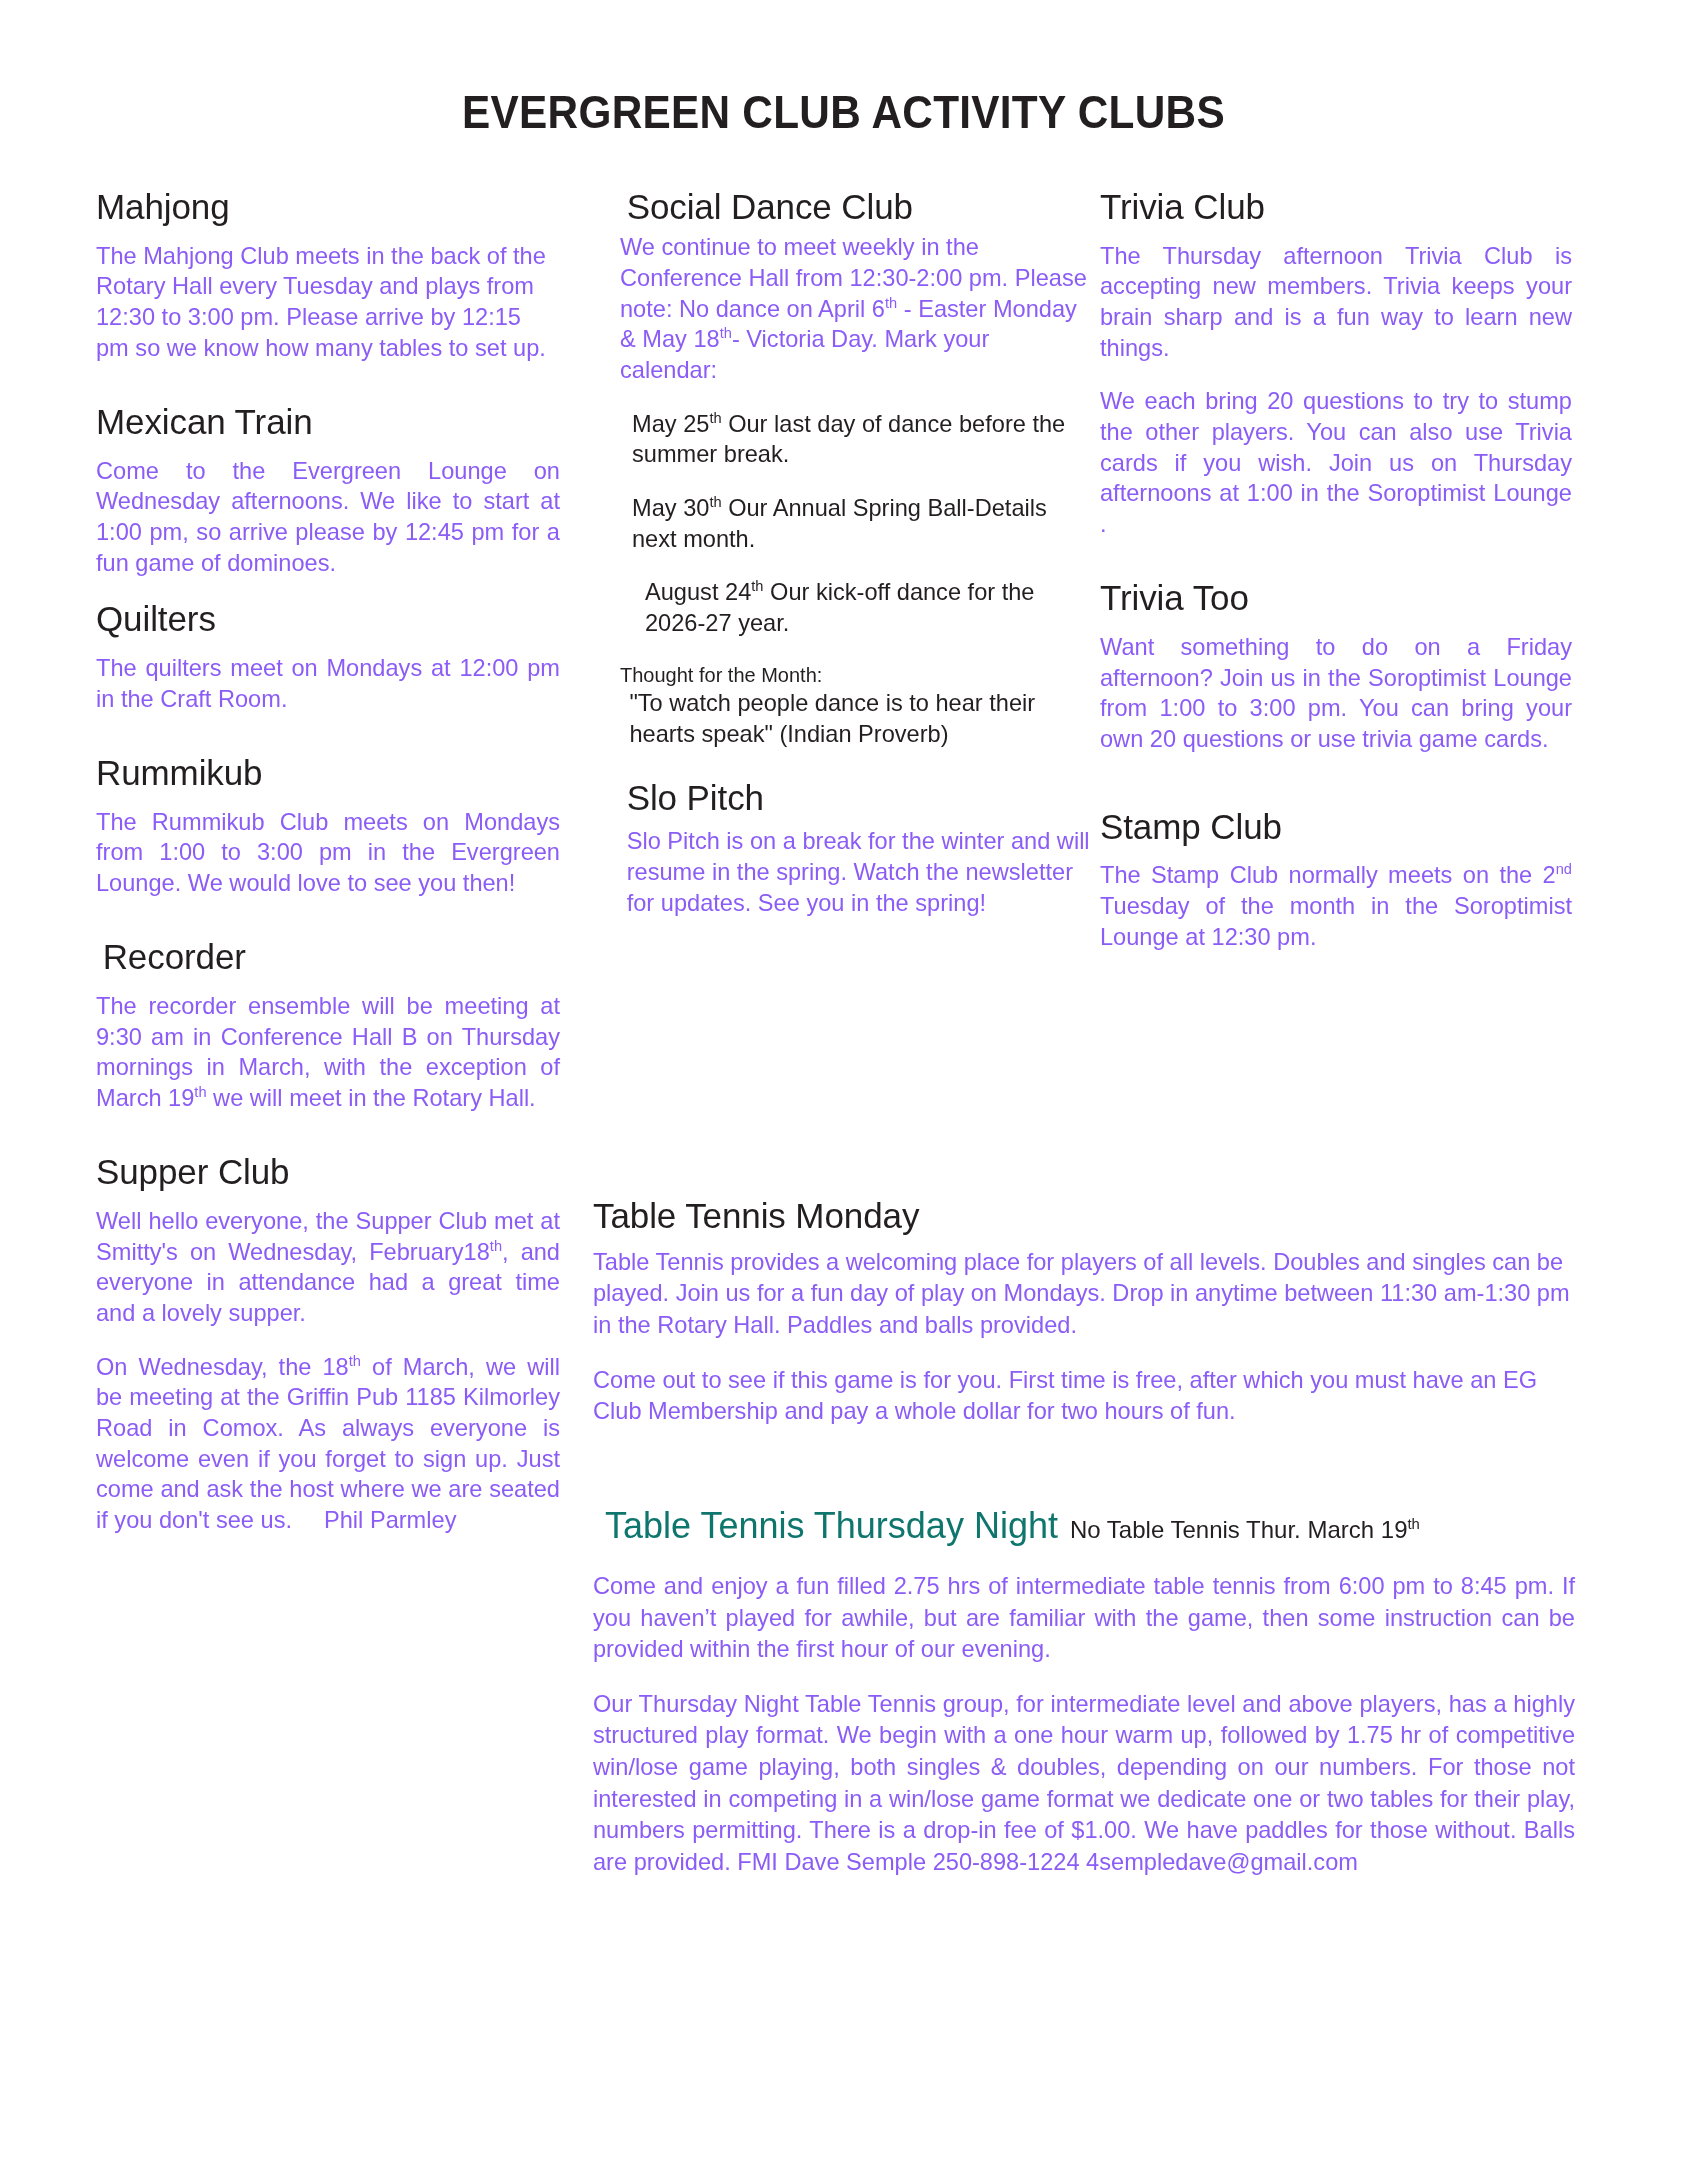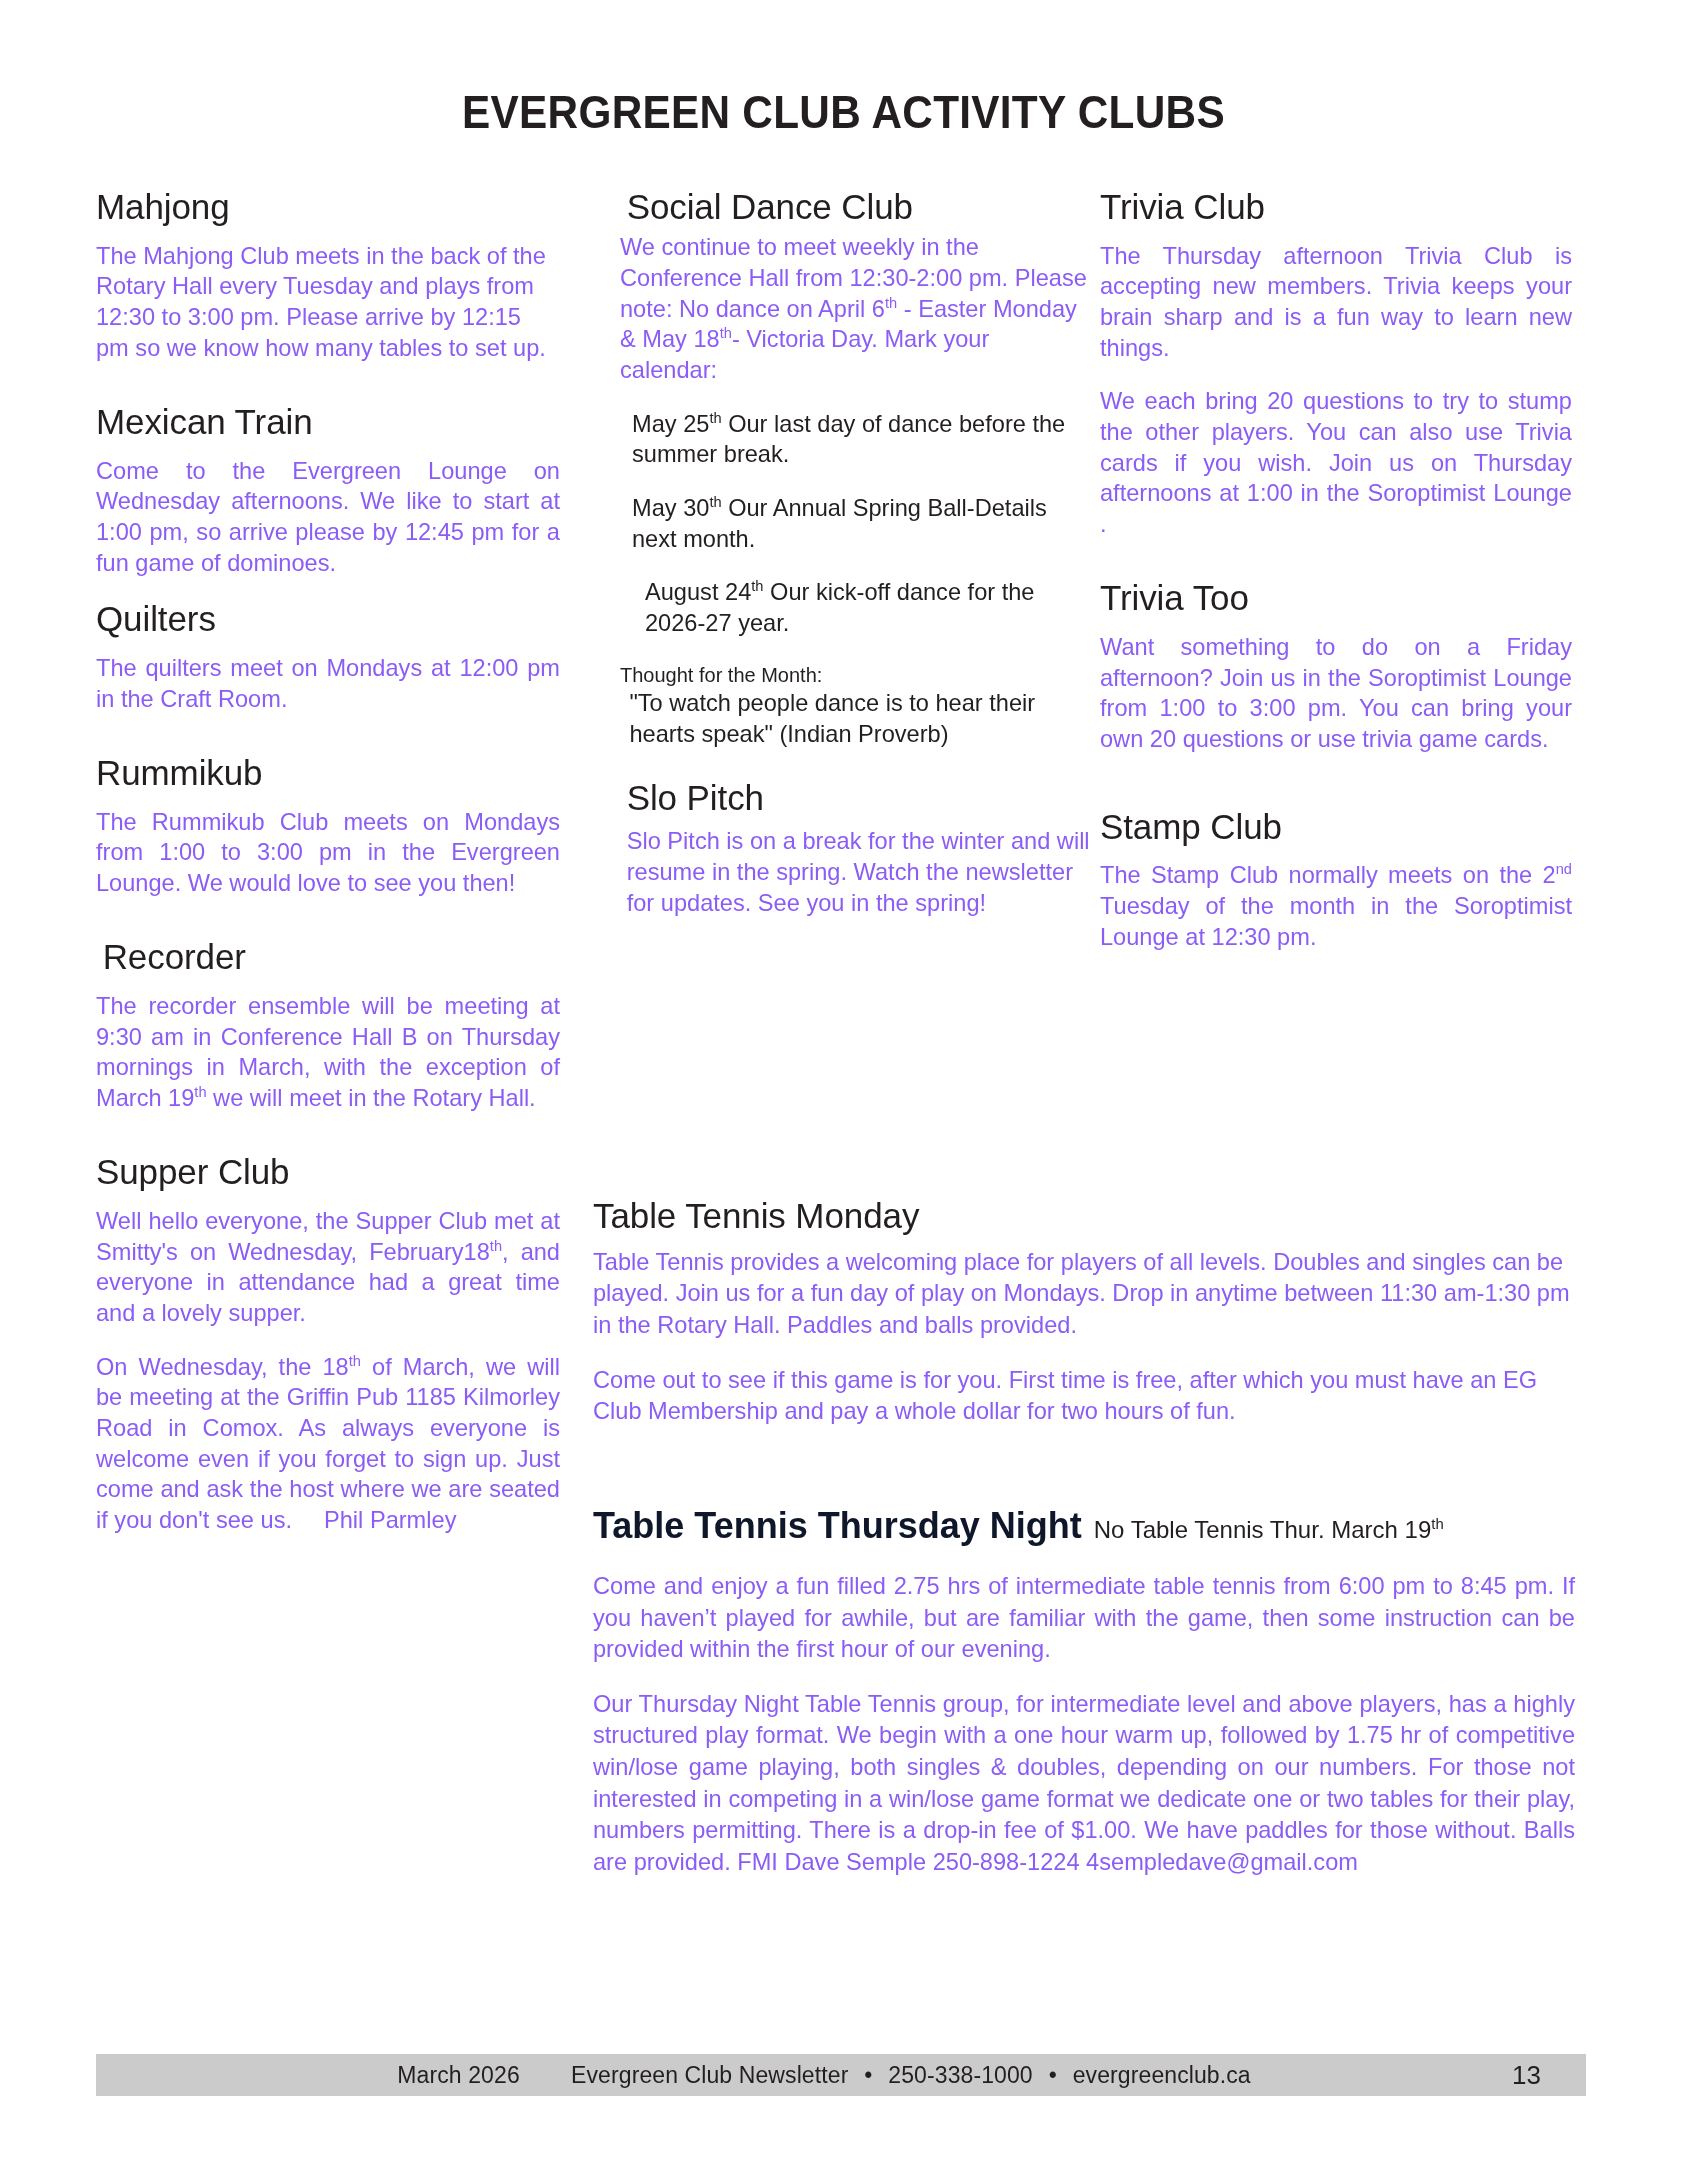--- a/index.html
+++ b/index.html
@@ -103,23 +103,24 @@
   .wide p.body { font-size: 23.6px; line-height: 1.34; }
 
   .tt-thurs-head {
     display: flex;
     align-items: baseline;
     gap: 12px;
     margin: 0 0 24px 0;
   }
   .tt-thurs-head .main {
     font-size: 36px;
-    font-weight: 700;
-    color: #0f172a;
+    font-weight: 400;
+    color: #0f766e;
     white-space: nowrap;
+    margin-left: 12px;
   }
   .tt-thurs-head .note {
     font-size: 24px;
     font-weight: 400;
     color: #231f20;
     white-space: nowrap;
   }
 
   
   .footer-bar {
@@ -232,27 +233,15 @@
 
   <div class="wide" style="top:1505px">
     <div class="tt-thurs-head">
       <span class="main">Table Tennis Thursday Night</span>
       <span class="note"><span>No Table Tennis Thur. March 19</span><sup>th</sup></span>
     </div>
     <p class="body just">Come and enjoy a fun filled 2.75 hrs of intermediate table tennis from 6:00 pm to 8:45 pm. If you haven’t played for awhile, but are familiar with the game, then some instruction can be provided within the first hour of our evening.</p>
     <p class="body just">Our Thursday Night Table Tennis group, for intermediate level and above players, has a highly structured play format. We begin with a one hour warm up, followed by 1.75 hr of competitive win/lose game playing, both singles &amp; doubles, depending on our numbers. For those not interested in competing in a win/lose game format we dedicate one or two tables for their play, numbers permitting. There is a drop-in fee of $1.00.  We have paddles for those without.  Balls are provided.  FMI Dave Semple 250-898-1224  4sempledave@gmail.com</p>
   </div>
 
-  <div class="footer-bar">
-    <div class="footer-center">
-      <span>March 2026</span>
-      <span class="sep">&nbsp;&nbsp;&nbsp;</span>
-      <span>Evergreen Club Newsletter</span>
-      <span class="sep">•</span>
-      <span>250-338-1000</span>
-      <span class="sep">•</span>
-      <span>evergreenclub.ca</span>
-    </div>
-    <div class="footer-page">13</div>
-  </div>
 
 </div>
 
 
 </body></html>

